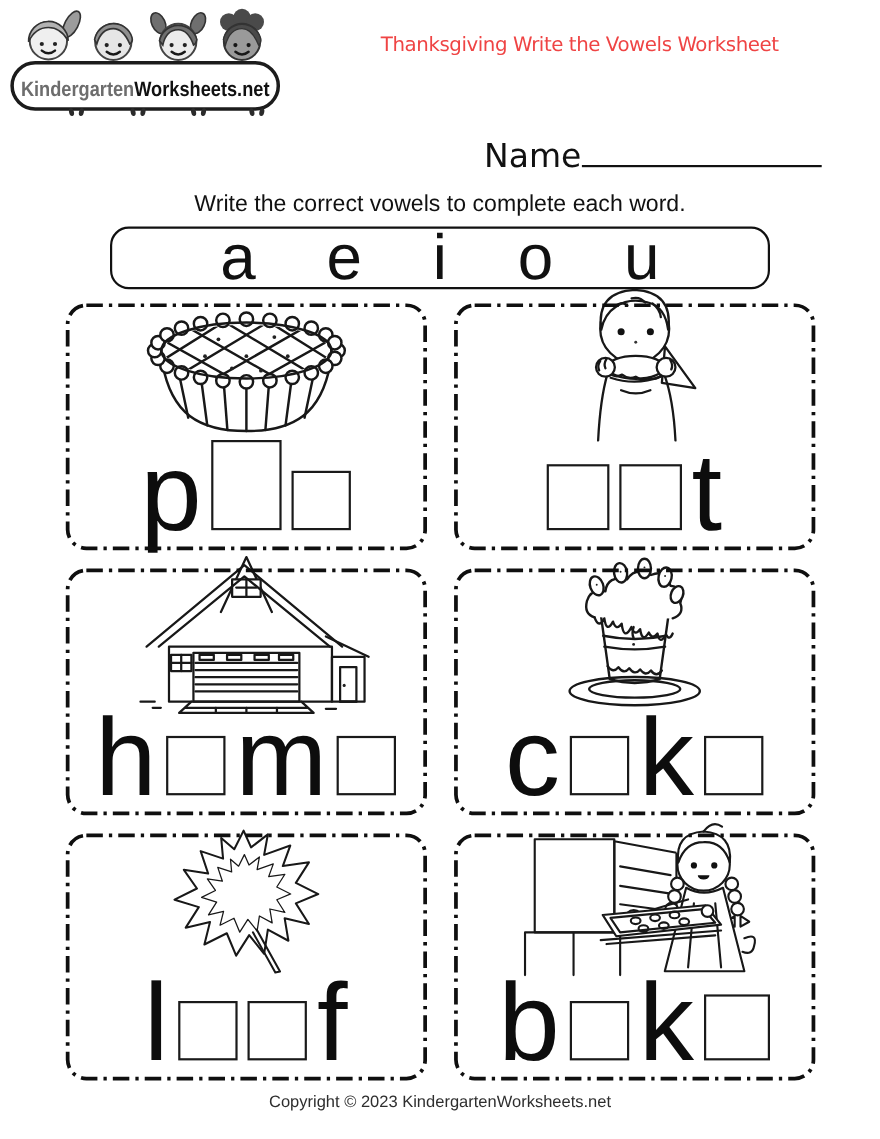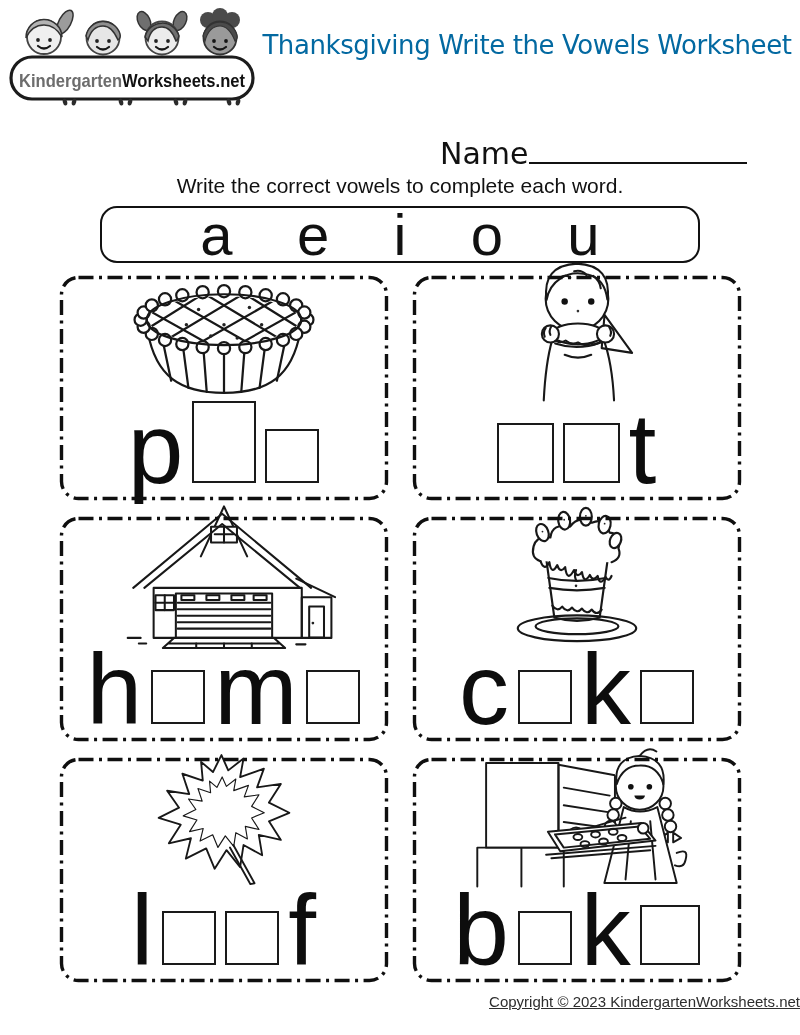--- a/index.html
+++ b/index.html
@@ -4,22 +4,22 @@
 <style>
   html,body{margin:0;padding:0;background:#ffffff;}
   body{width:800px;height:1035px;overflow:hidden;font-family:"Liberation Sans",sans-serif;color:#111;position:relative;}
 
   
   .header{position:relative;height:158px;}
   .logo{position:absolute;left:8px;top:4px;width:248px;height:104px;}
   .site-url{position:absolute;left:6px;top:110px;width:252px;text-align:center;
             font-size:16px;letter-spacing:.3px;color:#77787b;}
   .page-title{position:absolute;left:254px;top:30px;width:546px;text-align:center;
-              font-family:"DejaVu Sans",sans-serif;font-size:26px;letter-spacing:-0.4px;color:#0369a1;}
-  .name-row{position:absolute;left:440px;top:132px;font-size:30px;
+              font-family:"DejaVu Sans",sans-serif;font-size:18px;letter-spacing:-0.4px;color:#ef4444;}
+  .name-row{position:absolute;left:440px;top:120px;font-size:30px;
             font-family:"DejaVu Sans",sans-serif;white-space:nowrap;}
   .name-line{display:inline-block;width:218px;border-bottom:2.5px solid #111;height:30px;}
 
   
   .instruction{text-align:center;font-size:21px;margin:16px 0 8px;}
   .vowel-strip{width:600px;height:57px;margin:0 auto;border:2.5px solid #111;border-radius:17px;
                box-sizing:border-box;display:flex;justify-content:space-evenly;align-items:flex-end;
                padding:0 34px;}
   .vowel{font-size:58px;line-height:.92;font-weight:300;color:#111;}
 
@@ -32,21 +32,21 @@
   .card .frame{position:absolute;inset:0;pointer-events:none;}
   .pic{flex:1;display:flex;align-items:center;justify-content:center;overflow:visible;}
   .letters{display:flex;align-items:baseline;gap:9px;}
   .lt{font-size:100px;line-height:.8;color:#0d0d0d;}
   .box{width:54px;height:54px;border:2.5px solid #1a1a1a;background:#fff;box-sizing:border-box;}
   .box.tall{width:64px;height:82px;}
   .ln{fill:none;stroke:#181818;stroke-width:2.2;stroke-linecap:round;stroke-linejoin:round;}
   .lnw{fill:#ffffff;stroke:#181818;stroke-width:2.2;stroke-linecap:round;stroke-linejoin:round;}
 
   
-  .footer{margin-top:9px;text-align:right;font-size:15px;line-height:1.3;color:#2e2e2e;text-decoration:underline;}
+  .footer{margin-top:9px;text-align:center;font-size:15px;line-height:1.3;color:#2e2e2e;}
 </style>
 </head>
 <body>
 
 <div class="header">
 
   <svg class="logo" viewBox="0 0 248 104">
 
     <g>
       <ellipse cx="57" cy="18" rx="6" ry="13" transform="rotate(28 57 18)" fill="#9c9c9c" stroke="#333" stroke-width="1.5"></ellipse>

